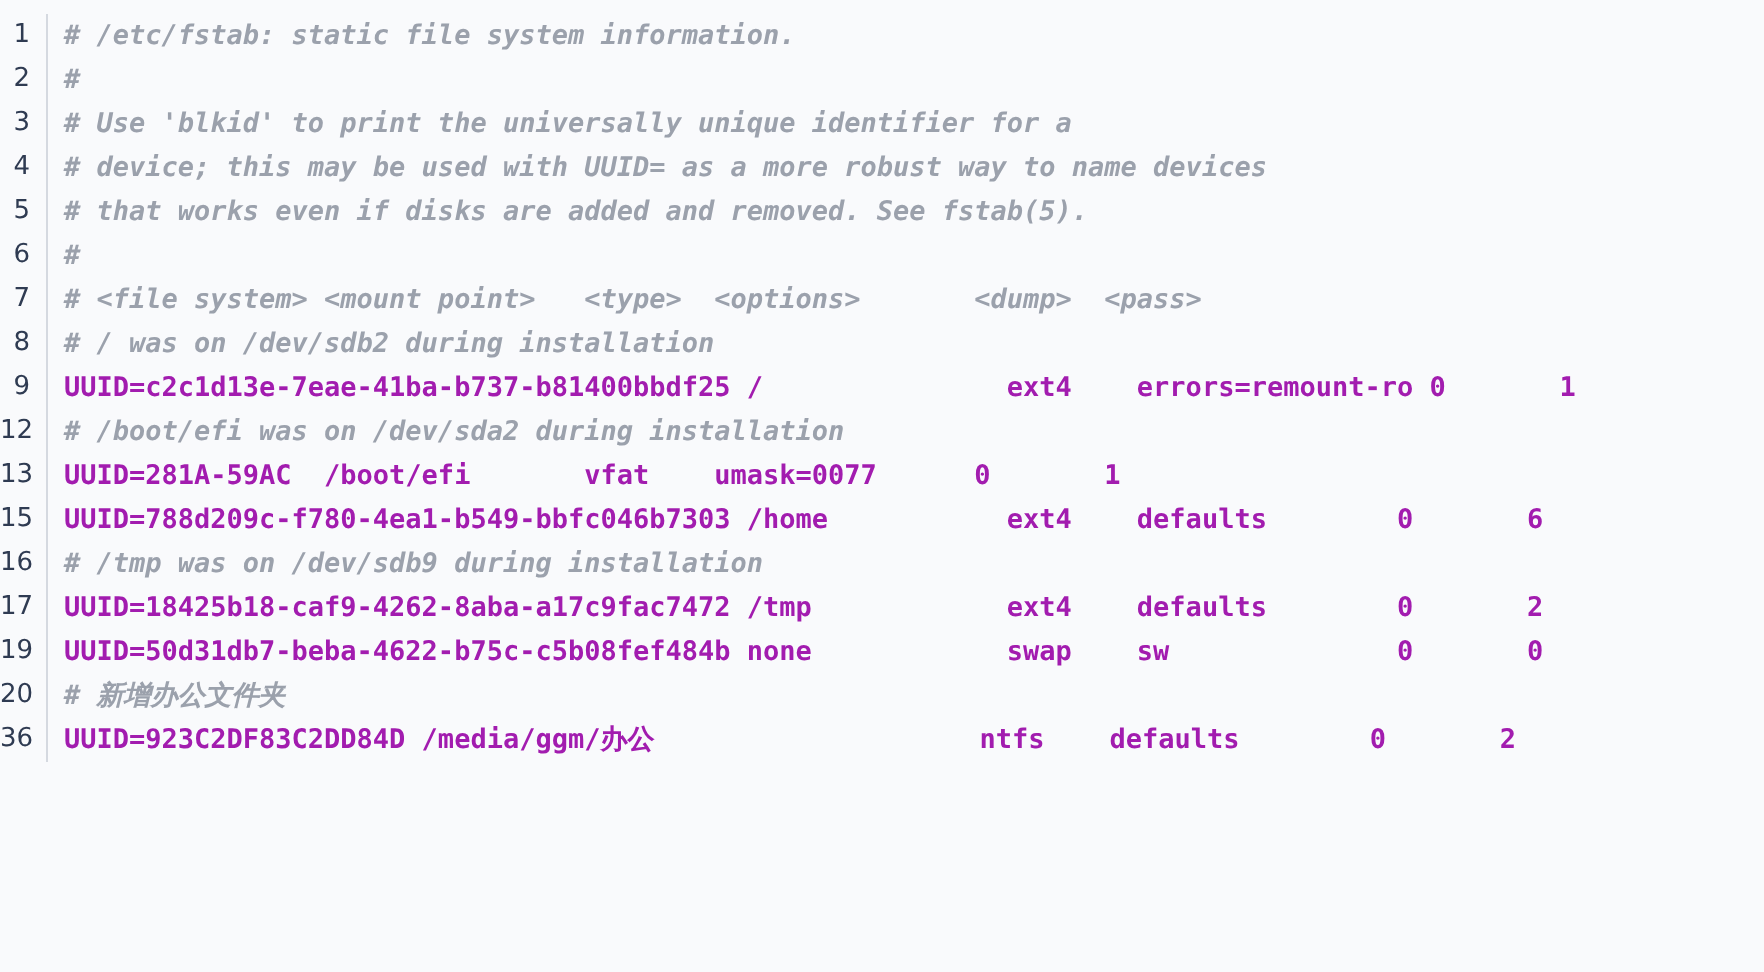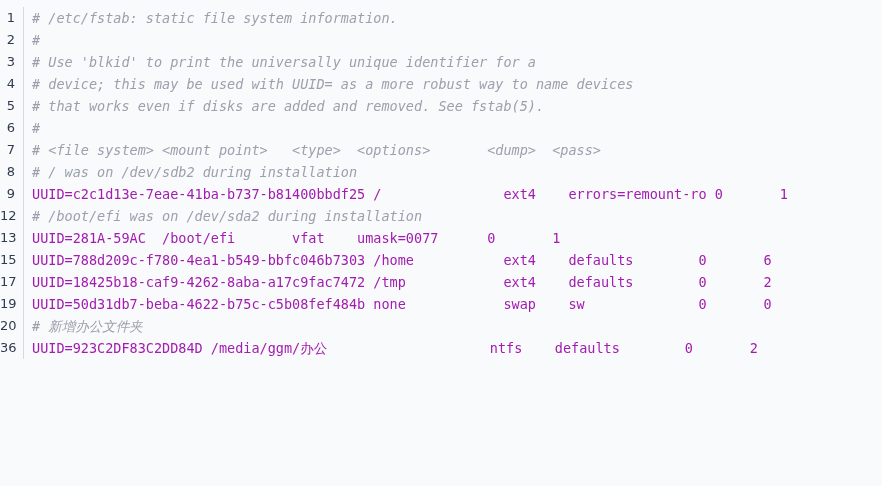--- a/index.html
+++ b/index.html
@@ -42,20 +42,21 @@
     align-self: stretch;
     background: #d5d9e0;
   }
   .content {
     flex: 1 1 auto;
     padding-left: 8px;
     box-sizing: border-box;
     white-space: pre;
     overflow: hidden;
     color: #24292e;
+    font-weight: bold;
   }
   .comment {
     color: #9ba1ac;
     font-style: italic;
   }
   .code {
     color: #a21caf;
   }
 </style>
 </head>
@@ -68,18 +69,19 @@
       <div class="code-line"><div class="gutter">3</div><div class="sep"></div><div class="content comment"># Use 'blkid' to print the universally unique identifier for a</div></div>
       <div class="code-line"><div class="gutter">4</div><div class="sep"></div><div class="content comment"># device; this may be used with UUID= as a more robust way to name devices</div></div>
       <div class="code-line"><div class="gutter">5</div><div class="sep"></div><div class="content comment"># that works even if disks are added and removed. See fstab(5).</div></div>
       <div class="code-line"><div class="gutter">6</div><div class="sep"></div><div class="content comment">#</div></div>
       <div class="code-line"><div class="gutter">7</div><div class="sep"></div><div class="content comment"># &lt;file system&gt; &lt;mount point&gt;   &lt;type&gt;  &lt;options&gt;       &lt;dump&gt;  &lt;pass&gt;</div></div>
       <div class="code-line"><div class="gutter">8</div><div class="sep"></div><div class="content comment"># / was on /dev/sdb2 during installation</div></div>
       <div class="code-line"><div class="gutter">9</div><div class="sep"></div><div class="content code">UUID=c2c1d13e-7eae-41ba-b737-b81400bbdf25 /               ext4    errors=remount-ro 0       1</div></div>
       <div class="code-line"><div class="gutter">12</div><div class="sep"></div><div class="content comment"># /boot/efi was on /dev/sda2 during installation</div></div>
       <div class="code-line"><div class="gutter">13</div><div class="sep"></div><div class="content code">UUID=281A-59AC  /boot/efi       vfat    umask=0077      0       1</div></div>
       <div class="code-line"><div class="gutter">15</div><div class="sep"></div><div class="content code">UUID=788d209c-f780-4ea1-b549-bbfc046b7303 /home           ext4    defaults        0       6</div></div>
+      <div class="code-line"><div class="gutter">16</div><div class="sep"></div><div class="content comment"># /tmp was on /dev/sdb9 during installation</div></div>
       <div class="code-line"><div class="gutter">17</div><div class="sep"></div><div class="content code">UUID=18425b18-caf9-4262-8aba-a17c9fac7472 /tmp            ext4    defaults        0       2</div></div>
       <div class="code-line"><div class="gutter">19</div><div class="sep"></div><div class="content code">UUID=50d31db7-beba-4622-b75c-c5b08fef484b none            swap    sw              0       0</div></div>
       <div class="code-line"><div class="gutter">20</div><div class="sep"></div><div class="content comment"># 新增办公文件夹</div></div>
       <div class="code-line"><div class="gutter">36</div><div class="sep"></div><div class="content code">UUID=923C2DF83C2DD84D /media/ggm/办公                    ntfs    defaults        0       2</div></div>
     </div>
 </div>
 
 </body></html>

